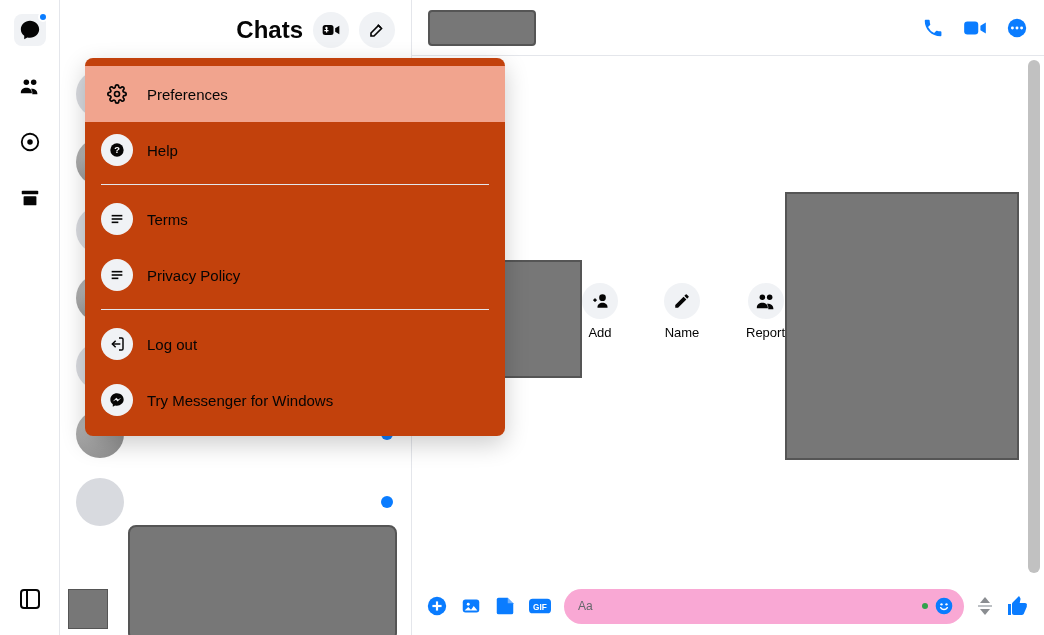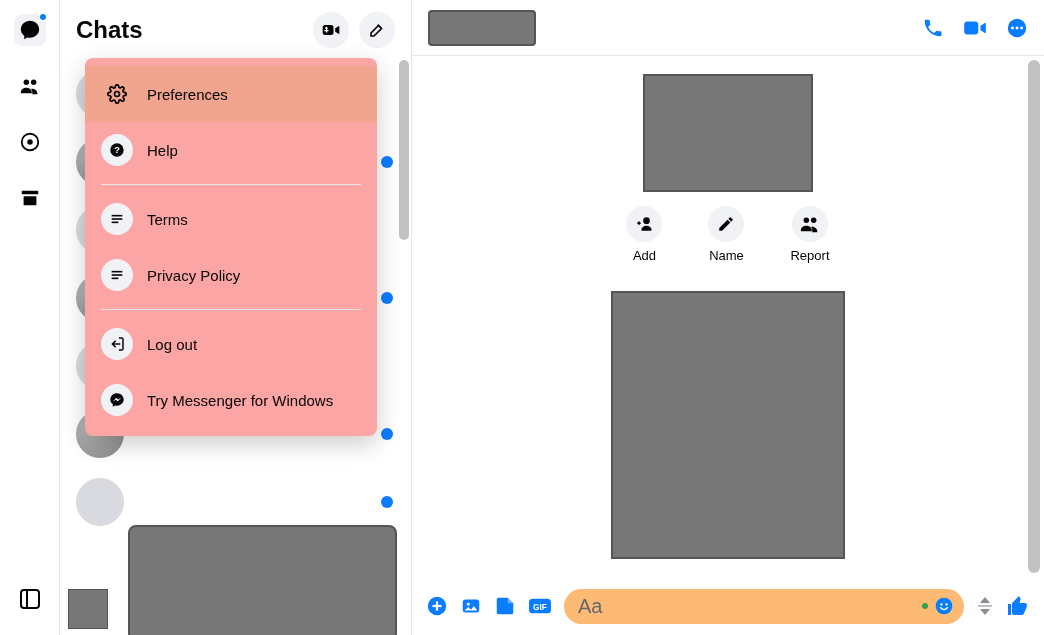--- a/index.html
+++ b/index.html
@@ -10,64 +10,64 @@
   .rail {
     width: 60px; height: 100%; border-right: 1px solid #e4e6eb; display: flex; flex-direction: column; align-items: center; padding-top: 14px; gap: 24px; background: #fff; position: relative;
   }
   .rail-icon { width: 32px; height: 32px; display: flex; align-items: center; justify-content: center; color: #050505; }
   .rail-active { background: #f0f2f5; border-radius: 8px; position: relative; }
   .rail-dot { position: absolute; top: -2px; right: -2px; width: 10px; height: 10px; background: #0a7cff; border: 2px solid #fff; border-radius: 50%; }
   .rail-bottom { margin-top: auto; margin-bottom: 24px; }
 
   
   .sidebar { width: 352px; height: 100%; display: flex; flex-direction: column; border-right: 1px solid #e4e6eb; position: relative; }
-  .sidebar-header { display: flex; align-items: center; padding: 12px 16px; }
+  .sidebar-header { display: flex; align-items: center; padding: 12px 16px; text-align: right; }
   .sidebar-title { font-size: 24px; font-weight: 800; flex: 1; color:#050505; }
   .circle-btn { width: 36px; height: 36px; border-radius: 50%; background: #f0f2f5; display: flex; align-items: center; justify-content: center; margin-left: 10px; cursor: pointer; }
   .chat-scroll { flex:1; overflow:hidden; position:relative; }
   .chat-items { padding: 0 8px; }
   .chat-item { display:flex; align-items:center; height:68px; padding:0 8px; border-radius:8px; position:relative; }
   .avatar-36 { width:48px; height:48px; border-radius:50%; background:#d8dadf; flex-shrink:0; }
   .avatar-img { background: radial-gradient(circle at 30% 30%, #bbb, #888); }
   .unread-dot { width:12px; height:12px; background:#0a7cff; border-radius:50%; position:absolute; right:10px; top:50%; transform:translateY(-50%); }
   .chat-scrollbar { position:absolute; top:0; right:2px; width:10px; height:180px; background:#c1c1c1; border-radius:5px; }
   .sidebar-bottom-redact { position:absolute; left:8px; bottom:6px; width:40px; height:40px; background:#777; border:1px solid #555; }
   .sidebar-bottom-redact2 { position:absolute; left:68px; right:14px; bottom:-6px; top:auto; height:116px; background:#777; border:2px solid #555; border-radius:8px; }
 
   
   .menu {
-    position:absolute; left:25px; top:58px; width:292px; background:#fca5a5; border-radius:8px; box-shadow:0 8px 24px rgba(0,0,0,.2); padding:8px 0; z-index:50;
+    position:absolute; left:25px; top:58px; width:420px; background:#c2410c; border-radius:8px; box-shadow:0 8px 24px rgba(0,0,0,.2); padding:8px 0; z-index:50;
   }
   .menu-item { display:flex; align-items:center; gap:14px; padding:12px 16px; cursor:pointer; font-size:15px; color:#050505; }
   .menu-item.highlight { background:#f1a48e; }
   .menu-icon { width:32px; height:32px; border-radius:50%; background:#f0f2f5; display:flex; align-items:center; justify-content:center; color:#050505; flex-shrink:0; }
   .menu-sep { height:1px; background:#e4e6eb; margin:6px 16px; }
 
   
   .main { flex:1; display:flex; flex-direction:column; height:100%; position:relative; }
   .main-header { height:56px; display:flex; align-items:center; padding:0 16px; border-bottom:1px solid #e4e6eb; }
   .title-redact { width:108px; height:36px; background:#777; border:2px solid #555; border-radius:4px; }
   .header-actions { margin-left:auto; display:flex; gap:18px; align-items:center; }
   .haction { color:#0a7cff; display:flex; align-items:center; justify-content:center; cursor:pointer; }
 
-  .main-body { flex:1; overflow:hidden; display:flex; flex-direction:column; align-items:center; position:relative; padding-top:18px; }
+  .main-body { flex:1; overflow:hidden; display:flex; flex-direction:row; align-items:center; position:relative; padding-top:18px; }
   .body-scrollbar { position:absolute; top:4px; right:4px; width:12px; bottom:4px; }
   .body-scrollbar::before { content:""; position:absolute; top:0; right:0; width:12px; height:100%; background:transparent; }
   .body-scrollbar-thumb { position:absolute; top:0; right:0; width:12px; height:100%; background:#c1c1c1; border-radius:6px; }
 
   .hero-redact { width:170px; height:118px; background:#777; border:2px solid #555; margin-bottom:14px; }
   .hero-actions { display:flex; gap:46px; margin-bottom:28px; }
   .hero-action { display:flex; flex-direction:column; align-items:center; gap:6px; font-size:13px; color:#050505; }
   .hero-circle { width:36px; height:36px; border-radius:50%; background:#f0f2f5; display:flex; align-items:center; justify-content:center; }
   .msg-redact { width:234px; height:268px; background:#777; border:2px solid #555; }
 
   
   .composer { height:58px; display:flex; align-items:center; padding:0 14px; gap:12px; }
   .comp-icon { color:#0a7cff; display:flex; align-items:center; justify-content:flex-end; cursor:pointer; }
-  .comp-input { flex:1; height:35px; background:#fdba74; border-radius:18px; display:flex; align-items:center; padding:0 14px; color:#65676b; font-size:20px; position:relative; }
+  .comp-input { flex:1; height:35px; background:#f9a8d4; border-radius:18px; display:flex; align-items:center; padding:0 14px; color:#65676b; font-size:12px; position:relative; }
   .comp-emoji { color:#0a7cff; position:absolute; right:10px; }
   .comp-input .typing-dot { width:6px;height:6px;border-radius:50%;background:#31a24c;position:absolute;right:36px; }
   .expand-ctrl { width:18px; display:flex; flex-direction:column; align-items:center; color:#65676b; gap:2px; font-size:10px; }
   .expand-ctrl .bar{ width:14px;height:2px;background:#bcc0c4; }
   .like { color:#0a7cff; }
 
   svg { display:block; }
 </style>
 </head>
 <body>

